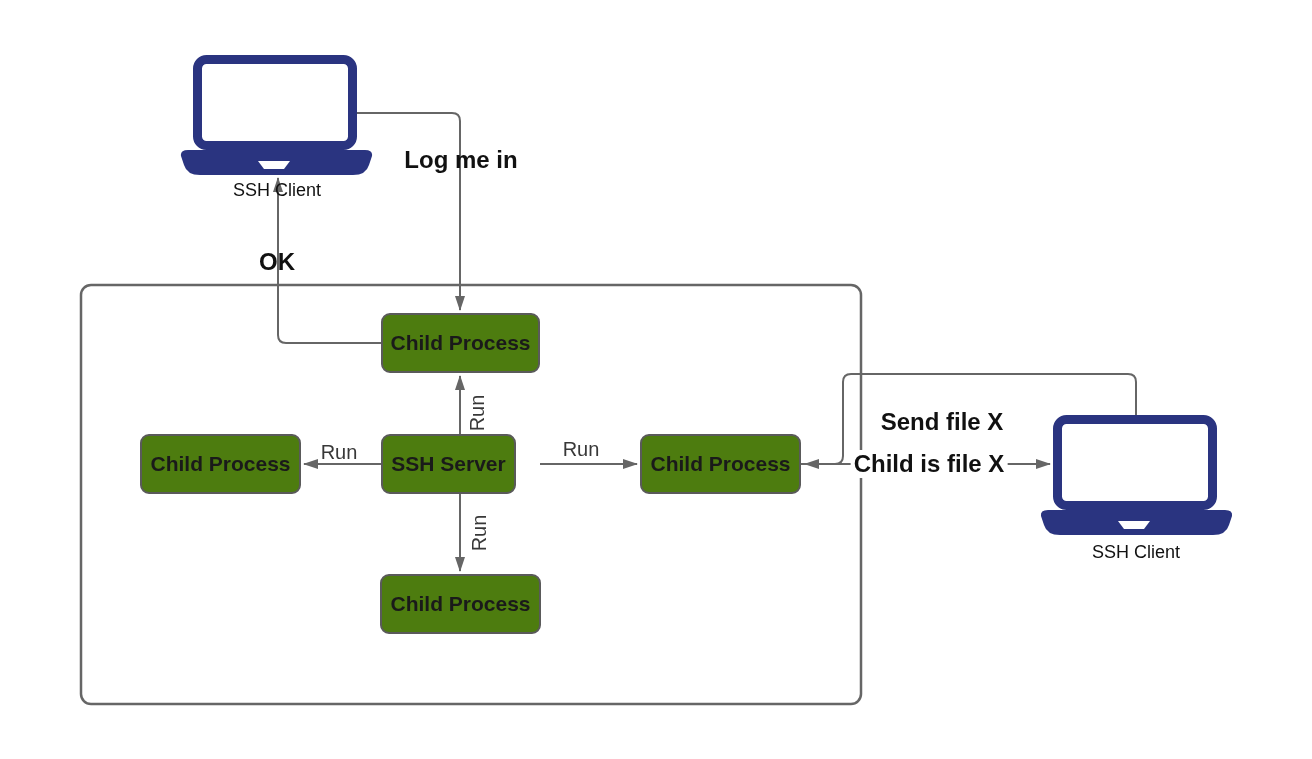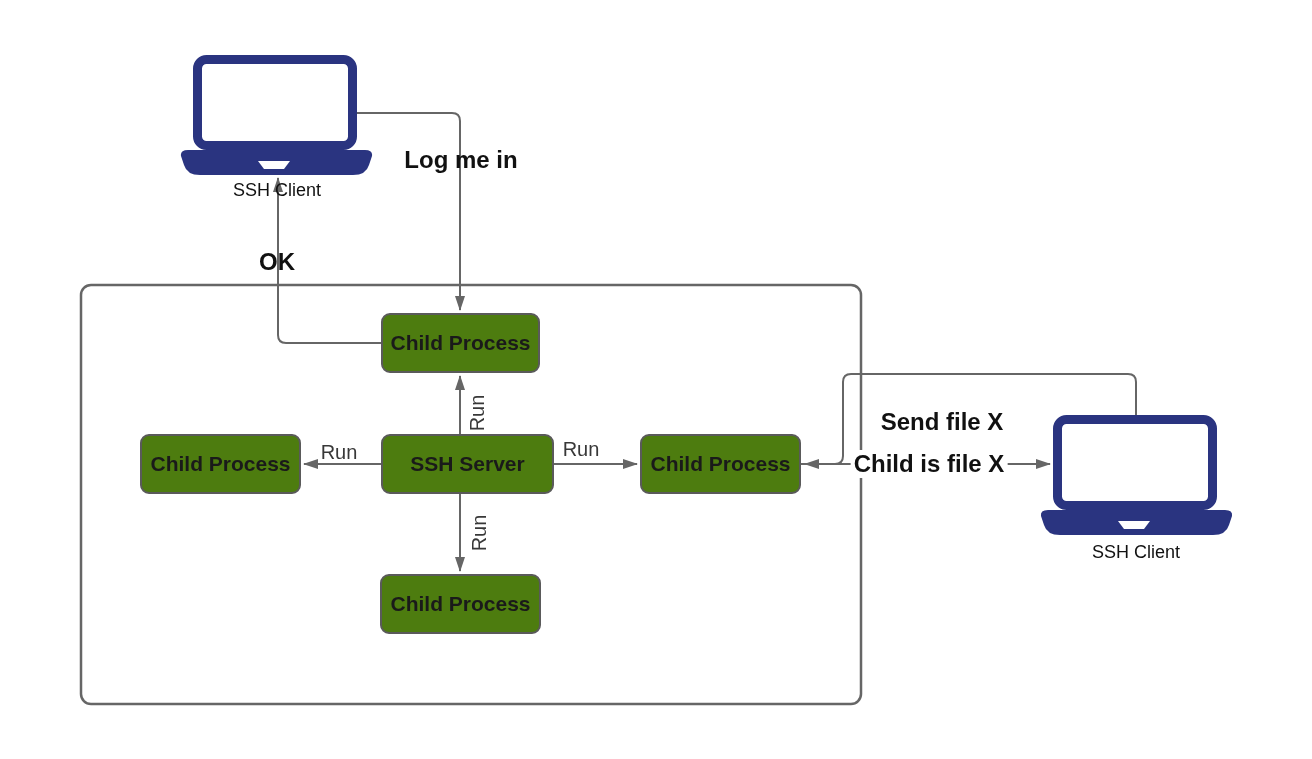--- a/index.html
+++ b/index.html
@@ -77,21 +77,21 @@
     <g transform="translate(180,55)">
       <use href="#laptop-shape"></use>
     </g>
     <g transform="translate(1040,415)">
       <use href="#laptop-shape"></use>
     </g>
   </svg>
 
   <div class="node" style="left:381px; top:313px; width:159px; height:60px;">Child Process</div>
   <div class="node" style="left:140px; top:434px; width:161px; height:60px;">Child Process</div>
-  <div class="node" style="left:381px; top:434px; width:173px; height:60px;">SSH Server</div>
+  <div class="node" style="left:381px; top:434px; width:135px; height:60px;">SSH Server</div>
   <div class="node" style="left:640px; top:434px; width:161px; height:60px;">Child Process</div>
   <div class="node" style="left:380px; top:574px; width:161px; height:60px;">Child Process</div>
 
   <div class="lbl plain" style="left:277px; top:190px;">SSH Client</div>
   <div class="lbl plain" style="left:1136px; top:552px;">SSH Client</div>
 
   <div class="lbl bold" style="left:461px; top:160px;">Log me in</div>
   <div class="lbl bold" style="left:277px; top:262px;">OK</div>
   <div class="lbl bold whitebg" style="left:942px; top:374px;margin-top:48px;">Send file X</div>
   <div class="lbl bold whitebg" style="left:929px; top:464px;">Child is file X</div>

